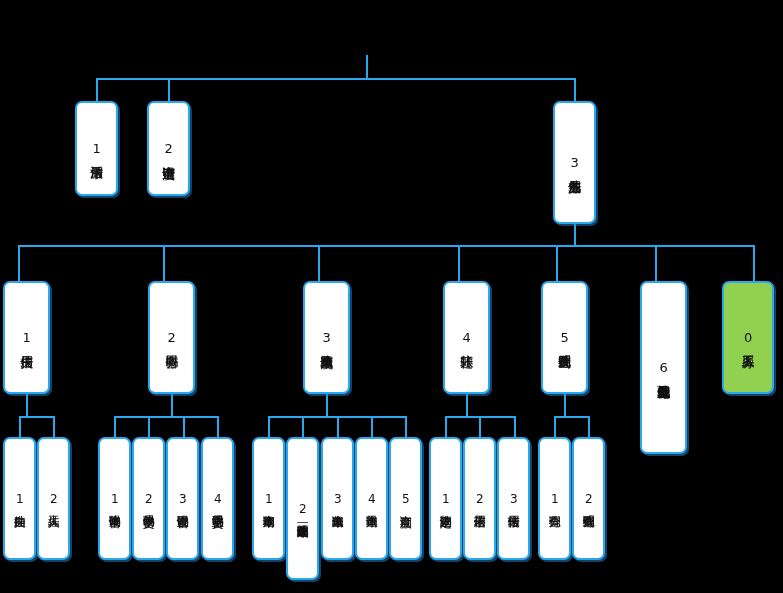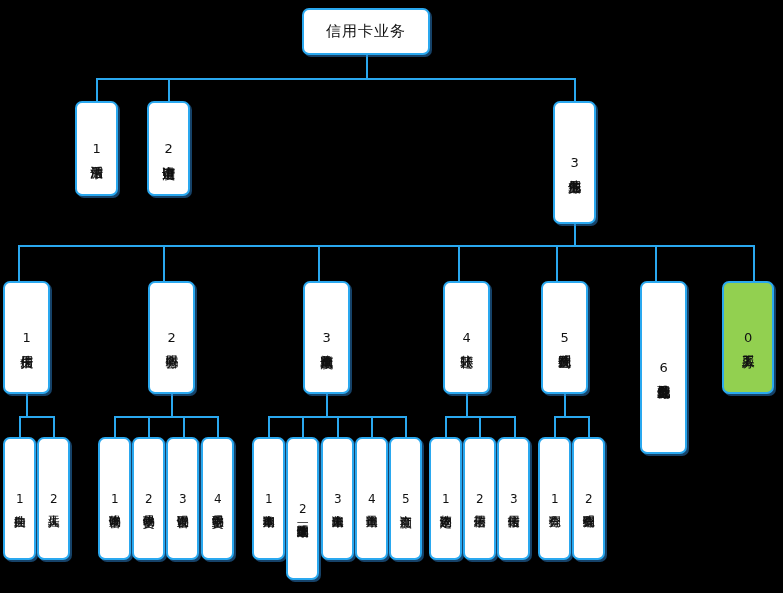--- a/index.html
+++ b/index.html
@@ -94,23 +94,20 @@
   <div class="ln lnh" style="left:445px;top:416px;width:69px;"></div>
   <div class="ln lnv" style="left:445px;top:416px;height:21px;"></div>
   <div class="ln lnv" style="left:479px;top:416px;height:21px;"></div>
   <div class="ln lnv" style="left:514px;top:416px;height:21px;"></div>
 
   <div class="ln lnv" style="left:564px;top:394px;height:23px;"></div>
   <div class="ln lnh" style="left:554px;top:416px;width:34px;"></div>
   <div class="ln lnv" style="left:554px;top:416px;height:21px;"></div>
   <div class="ln lnv" style="left:588px;top:416px;height:21px;"></div>
 
-  <div class="node" style="left:302px;top:8px;width:128px;height:47px;">
-    <span class="htext">信用卡业务</span>
-  </div>
 
   <div class="node" style="left:75px;top:101px;width:43px;height:95px;">
     <span class="vtext">1信用卡激活</span>
   </div>
   <div class="node" style="left:147px;top:101px;width:43px;height:95px;">
     <span class="vtext">2申请进度查询</span>
   </div>
   <div class="node" style="left:553px;top:101px;width:43px;height:123px;">
     <span class="vtext">3信用卡其他业务</span>
   </div>

